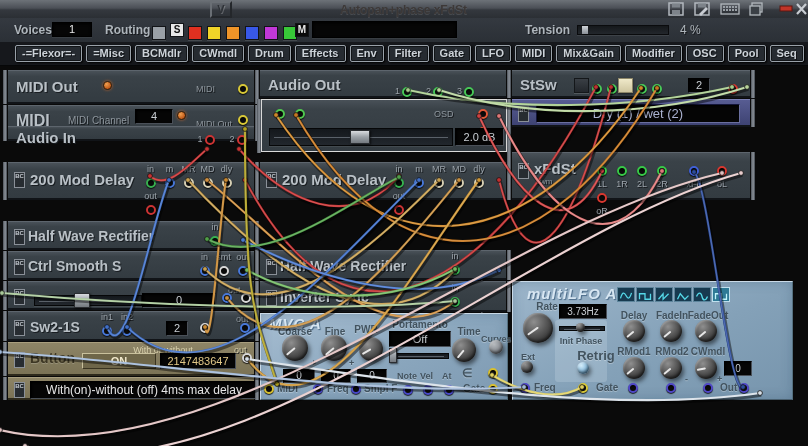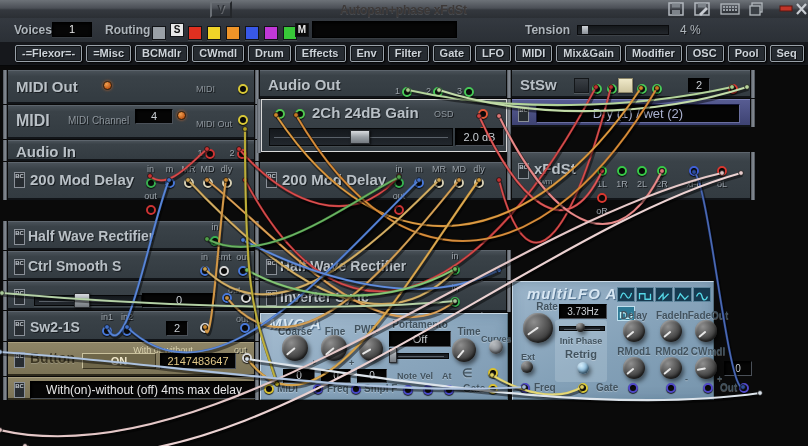--- a/index.html
+++ b/index.html
@@ -194,21 +194,21 @@
 
 <div class="mod" style="left:8px;top:105px;width:246px;height:34px">
   <span class="mtitle" style="left:8px;top:6px;font-size:16px">MIDI</span>
   <span class="smallgray" style="left:60px;top:9px;font-size:10px">MIDI Channel</span>
   <span class="disp" style="left:127px;top:3px;width:36px;height:13px;line-height:13px">4</span>
   <span class="led" style="left:169px;top:5px"></span>
   <span class="smallgray" style="left:188px;top:13px">MIDI Out</span>
   <span class="pdot abs" style="left: 230px; top: 9px; border-color: rgb(216, 200, 56);"></span>
 </div>
 
-<div class="mod" style="left:8px;top:140px;width:246px;height:21px">
+<div class="mod" style="left:8px;top:126px;width:246px;height:15px">
   <span class="mtitle" style="left:8px;top:2px;font-size:15px">Audio In</span>
   <div class="abs" style="left:182px;top:3px"><span class="pitem left" style="width: 32px;"><span class="plabel">1</span><span class="pdot" style="border-color: rgb(204, 52, 52);"></span></span><span class="pitem left" style="width: 32px;"><span class="plabel">2</span><span class="pdot" style="border-color: rgb(204, 52, 52);"></span></span></div>
 </div>
 
 <div class="mod" style="left:8px;top:162px;width:246px;height:38px">
   <span class="badge" style="left:6px;top:9px">BC</span>
   <span class="mtitle" style="left:22px;top:8px;font-size:15px">200 Mod Delay</span>
   <div class="abs" style="left:133px;top:2px"><span class="pitem above" style="width: 19px;"><span class="plabel">in</span><span class="pdot" style="border-color: rgb(56, 176, 80);"></span></span><span class="pitem above" style="width: 19px;"><span class="plabel">m</span><span class="pdot" style="border-color: rgb(72, 120, 216);"></span></span><span class="pitem above" style="width: 19px;"><span class="plabel">MR</span><span class="pdot" style="border-color: rgb(214, 207, 180);"></span></span><span class="pitem above" style="width: 19px;"><span class="plabel">MD</span><span class="pdot" style="border-color: rgb(214, 207, 180);"></span></span><span class="pitem above" style="width: 19px;"><span class="plabel">dly</span><span class="pdot" style="border-color: rgb(214, 207, 180);"></span></span><span class="pitem above" style="width: 19px;"><span class="plabel">out</span><span class="pdot" style="border-color: rgb(204, 52, 52);"></span></span></div>
 </div>
 
@@ -259,21 +259,20 @@
   <span class="disp" style="left:22px;top:3px;width:226px;height:16px;line-height:16px;font-size:12px;color:#e6e6e6">With(on)-without (off) 4ms max delay</span>
 </div>
 
 <div class="mod" style="left:260px;top:70px;width:246px;height:28px">
   <span class="mtitle" style="left:8px;top:5px;font-size:15px">Audio Out</span>
   <div class="abs" style="left:128px;top:11px"><span class="pitem left" style="width: 31px;"><span class="plabel">1</span><span class="pdot" style="border-color: rgb(72, 200, 88);"></span></span><span class="pitem left" style="width: 31px;"><span class="plabel">2</span><span class="pdot" style="border-color: rgb(72, 200, 88);"></span></span><span class="pitem left" style="width: 31px;"><span class="plabel">3</span><span class="pdot" style="border-color: rgb(72, 200, 88);"></span></span><span class="pitem left" style="width: 31px;"><span class="plabel">4</span><span class="pdot" style="border-color: rgb(72, 200, 88);"></span></span></div>
 </div>
 
 <div class="mod" style="left:261px;top:99px;width:246px;height:53px;border:1px solid #d9d9d9;box-shadow:0 0 0 1px #0a0a0a">
   <div class="abs" style="left:8px;top:5px"><span class="pitem none" style="width: 20px;"><span class="pdot" style="border-color: rgb(80, 200, 80);"></span></span><span class="pitem none" style="width: 20px;"><span class="pdot" style="border-color: rgb(80, 200, 80);"></span></span></div>
-  <span class="mtitle" style="left:50px;top:4px;font-size:15px">2Ch 24dB Gain</span>
   <span class="smallgray" style="left:172px;top:9px">OSD</span>
   <div class="abs" style="left:211px;top:5px"><span class="pitem none" style="width: 20px;"><span class="pdot" style="border-color: rgb(224, 88, 56);"></span></span><span class="pitem none" style="width: 20px;"><span class="pdot" style="border-color: rgb(224, 88, 56);"></span></span></div>
   <span class="grooveslider" style="left:7px;top:28px;width:182px;height:16px"></span>
   <span class="shandle" style="left:88px;top:30px;width:18px;height:12px"></span>
   <span class="disp" style="left:193px;top:28px;width:47px;height:16px;line-height:16px">2.0 dB</span>
 </div>
 
 <div class="mod" style="left:260px;top:162px;width:246px;height:38px">
   <span class="badge" style="left:6px;top:9px">BC</span>
   <span class="mtitle" style="left:22px;top:8px;font-size:15px">200 Mod Delay</span>
@@ -356,21 +355,21 @@
   <span class="disp" style="left:24px;top:4px;width:202px;height:17px;line-height:17px;font-size:13px;color:#aab1cf;border-color:#14163a #6a6f9f #6a6f9f #14163a">Dry (1) / wet (2)</span>
 </div>
 
 <div class="mod" style="left:512px;top:152px;width:238px;height:48px">
   <span class="badge" style="left:6px;top:10px">BC</span>
   <span class="mtitle" style="left:22px;top:7px;font-size:15px">xFdSt</span>
   <span class="smallgray" style="left:24px;top:24px;font-size:8px">cwm</span>
   <div class="abs" style="left:80px;top:9px"><span class="pitem below" style="width: 20px;"><span class="pdot" style="border-color: rgb(56, 200, 72);"></span><span class="plabel">1L</span></span><span class="pitem below" style="width: 20px;"><span class="pdot" style="border-color: rgb(56, 200, 72);"></span><span class="plabel">1R</span></span><span class="pitem below" style="width: 20px;"><span class="pdot" style="border-color: rgb(56, 200, 72);"></span><span class="plabel">2L</span></span><span class="pitem below" style="width: 20px;"><span class="pdot" style="border-color: rgb(56, 200, 72);"></span><span class="plabel">2R</span></span><span class="pitem below" style="width: 20px; margin-left: 12px;"><span class="pdot" style="border-color: rgb(64, 96, 216);"></span><span class="plabel">xFd</span></span><span class="pitem below" style="width: 20px; margin-left: 8px;"><span class="pdot" style="border-color: rgb(216, 56, 48);"></span><span class="plabel">oL</span></span><span class="pitem below" style="width: 20px;"><span class="pdot" style="border-color: rgb(216, 56, 48);"></span><span class="plabel">oR</span></span></div>
 </div>
 
-<div class="bluemod" style="left:512px;top:281px;width:202px;height:119px;background:linear-gradient(155deg,#9db6cb 0%,#84a1b8 55%,#7795ad 100%)">
+<div class="bluemod" style="left:512px;top:281px;width:281px;height:119px;background:linear-gradient(155deg,#9db6cb 0%,#84a1b8 55%,#7795ad 100%)">
   <span class="bluetitle" style="left:14px;top:3px">multiLFO A</span>
   <span id="wfrow" style="position:absolute;left:104px;top:5px"><span class="wfbtn"><svg viewBox="0 0 14 12" width="14" height="11">
           <path d="M1 8 C3 1 5 1 7 5 C9 9 11 9 13 2" fill="none" stroke="currentColor" stroke-width="1.4"></path>
         </svg></span><span class="wfbtn"><svg viewBox="0 0 14 12" width="14" height="11">
           <path d="M1 9 L1 3 L7 3 L7 9 L13 9 L13 3" fill="none" stroke="currentColor" stroke-width="1.4"></path>
         </svg></span><span class="wfbtn"><svg viewBox="0 0 14 12" width="14" height="11">
           <path d="M1 9 L6 3 L6 9 L12 3" fill="none" stroke="currentColor" stroke-width="1.4"></path>
         </svg></span><span class="wfbtn"><svg viewBox="0 0 14 12" width="14" height="11">
           <path d="M1 9 L4 3 L9 9 L13 5" fill="none" stroke="currentColor" stroke-width="1.4"></path>
         </svg></span><span class="wfbtn"><svg viewBox="0 0 14 12" width="14" height="11">
@@ -380,21 +379,21 @@
         </svg></span></span>
   <span class="bluelabel" style="left:14px;top:19px;width:40px">Rate</span>
   <span class="knob" style="left:10px;top:31px;width:30px;height:30px">
       <i style="transform:rotate(-125deg)"></i>
     </span>
   <span class="disp" style="left:46px;top:22px;width:46px;height:13px;line-height:13px;font-size:10px">3.73Hz</span>
   <span style="position:absolute;left:42px;top:38px;width:52px;height:62px;background:rgba(220,232,242,.22);border-radius:3px"></span>
   <span class="grooveslider" style="left:46px;top:44px;width:44px;height:3px"></span>
   <span class="knob" style="left:63px;top:41px;width:9px;height:9px"></span>
   <span class="bluelabel" style="left:40px;top:54px;width:56px;font-size:9px">Init Phase</span>
-  <span class="bluelabel" style="left:40px;top:66px;width:56px;font-size:11px">Retrig</span>
+  <span class="bluelabel" style="left:55px;top:66px;width:56px;font-size:13px">Retrig</span>
   <span class="knob" style="left:64px;top:80px;width:12px;height:12px;background:radial-gradient(circle at 36% 30%,#d2ecfa,#7fb4d8 60%,#4f84a8)"></span>
   <span class="bluelabel" style="left:6px;top:70px;width:18px;font-size:9px">Ext</span>
   <span class="knob" style="left:8px;top:79px;width:12px;height:12px"></span>
   <span class="bluelabel" style="left:100px;top:28px;width:42px">Delay</span>
   <span class="knob" style="left:110px;top:38px;width:22px;height:22px">
       <i style="transform:rotate(-130deg)"></i>
     </span>
   <span class="bluelabel" style="left:137px;top:28px;width:44px">FadeIn</span>
   <span class="knob" style="left:147px;top:38px;width:22px;height:22px">
       <i style="transform:rotate(-130deg)"></i>

